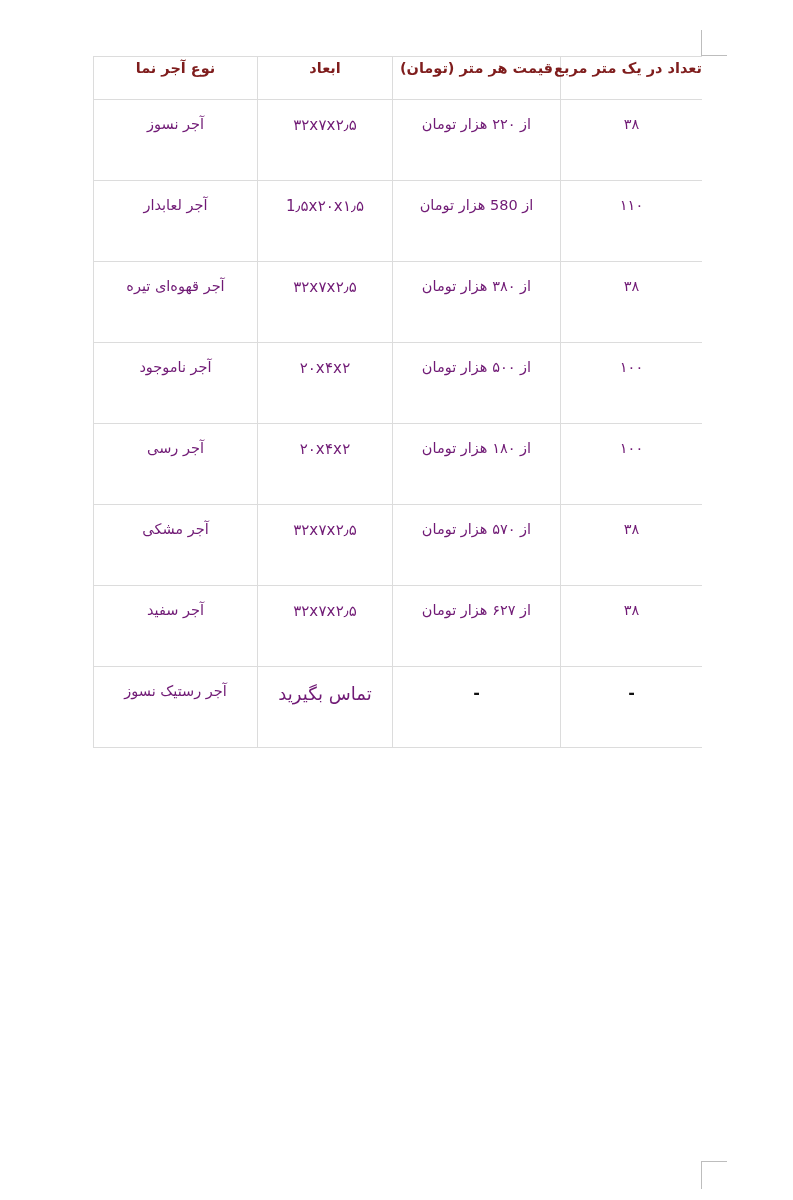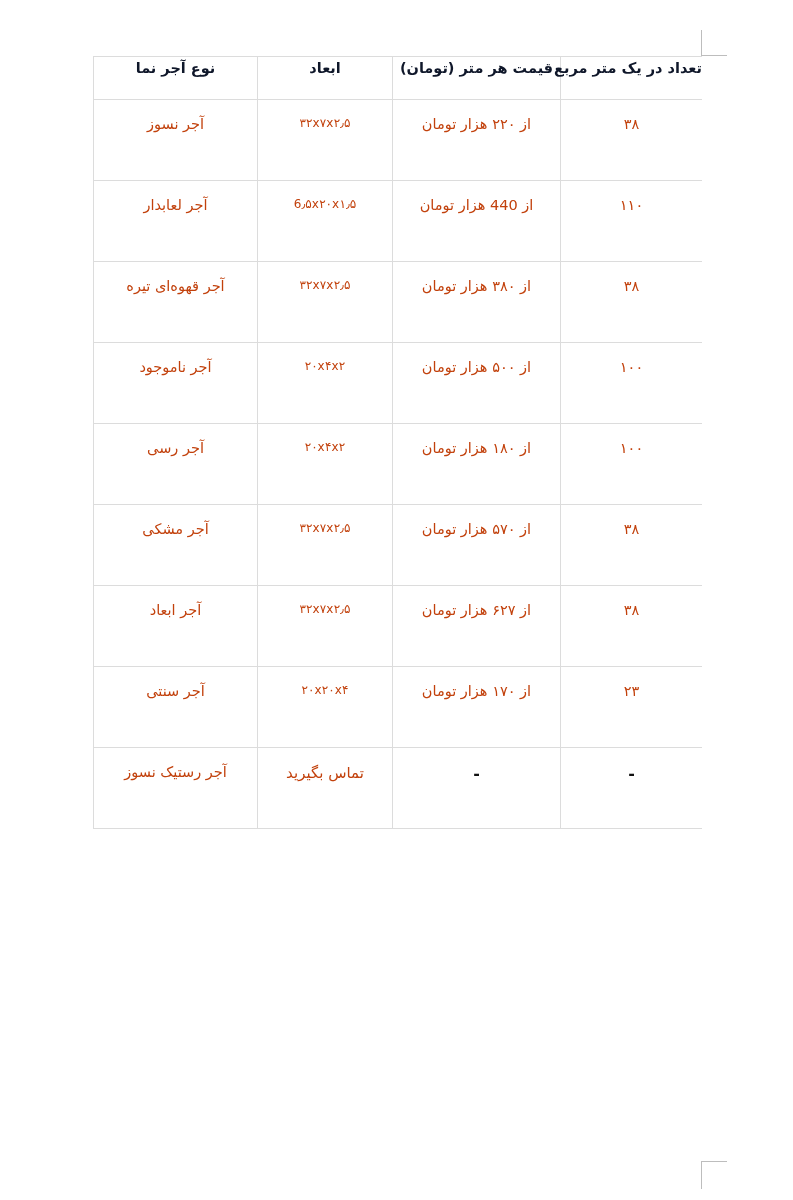--- a/index.html
+++ b/index.html
@@ -59,34 +59,34 @@
       padding: 0;
       font-weight: normal;
     }
     tr:first-child th { border-top: 1px solid #dcdcdc; }
     th {
       height: 39px;
       vertical-align: top;
       padding-top: 3px;
       font-weight: bold;
       font-size: 14.5px;
-      color: #0f172a;
+      color: #7f1d1d;
       white-space: nowrap;
     }
     th.h-qty { text-align: center; padding-right: 0; overflow: visible; }
     td {
       height: 64px;
       vertical-align: top;
       padding-top: 16px;
       font-size: 14.5px;
-      color: #c2410c;
+      color: #701a75;
     }
-    td.dim { font-size: 12px; letter-spacing: 0.3px; direction: ltr; }
+    td.dim { font-size: 15px; letter-spacing: 0.3px; direction: ltr; }
     td.dash { font-weight: bold; font-size: 16px; color: #111; }
-    td.dim.text { direction: rtl; font-size: 15px; letter-spacing: 0; }
+    td.dim.text { direction: rtl; font-size: 18px; letter-spacing: 0; }
   </style>
 </head>
 <body>
 
 <div class="page">
   <div class="mark mark-tr-v"></div>
   <div class="mark mark-tr-h"></div>
   <div class="mark mark-br-v"></div>
   <div class="mark mark-br-h"></div>
 
@@ -108,22 +108,22 @@
       </thead>
       <tbody>
         <tr>
           <td>آجر نسوز</td>
           <td class="dim">۳۲x۷x۲٫۵</td>
           <td>از ۲۲۰ هزار تومان</td>
           <td>۳۸</td>
         </tr>
         <tr>
           <td>آجر لعابدار</td>
-          <td class="dim">6٫۵x۲۰x۱٫۵</td>
-          <td>از 440 هزار تومان</td>
+          <td class="dim">1٫۵x۲۰x۱٫۵</td>
+          <td>از 580 هزار تومان</td>
           <td>۱۱۰</td>
         </tr>
         <tr>
           <td>آجر قهوه‌ای تیره</td>
           <td class="dim">۳۲x۷x۲٫۵</td>
           <td>از ۳۸۰ هزار تومان</td>
           <td>۳۸</td>
         </tr>
         <tr>
           <td>آجر ناموجود</td>
@@ -137,30 +137,24 @@
           <td>از ۱۸۰ هزار تومان</td>
           <td>۱۰۰</td>
         </tr>
         <tr>
           <td>آجر مشکی</td>
           <td class="dim">۳۲x۷x۲٫۵</td>
           <td>از ۵۷۰ هزار تومان</td>
           <td>۳۸</td>
         </tr>
         <tr>
-          <td>آجر ابعاد</td>
+          <td>آجر سفید</td>
           <td class="dim">۳۲x۷x۲٫۵</td>
           <td>از ۶۲۷ هزار تومان</td>
           <td>۳۸</td>
-        </tr>
-        <tr>
-          <td>آجر سنتی</td>
-          <td class="dim">۲۰x۲۰x۴</td>
-          <td>از ۱۷۰ هزار تومان</td>
-          <td>۲۳</td>
         </tr>
         <tr>
           <td>آجر رستیک نسوز</td>
           <td class="dim text">تماس بگیرید</td>
           <td class="dash">-</td>
           <td class="dash">-</td>
         </tr>
 
       </tbody>
     </table>

